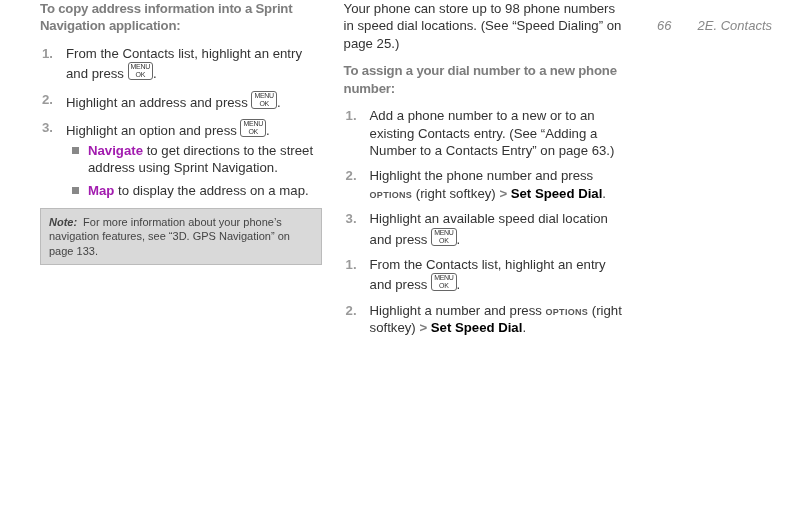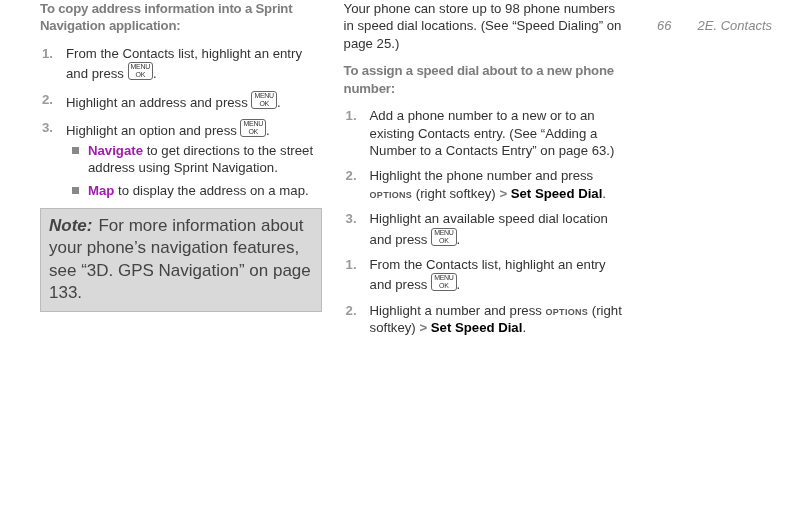--- a/index.html
+++ b/index.html
@@ -101,21 +101,21 @@
     text-align: center;
     min-width: 16px;
     letter-spacing: -0.3px;
   }
   .btn-key .kline { display:block; }
   .note-box {
     margin-top: 6px;
     border: 1px solid #bbb;
     background: #d9d9d9;
     padding: 6px 8px;
-    font-size: 17px;
+    font-size: 11px;
     color: #444;
     font-style: italic;
   }
   .note-box .note-label {
     font-style: italic;
     font-weight: 600;
     margin-right: 6px;
   }
   .note-box .note-text { font-style: normal; }
   .sc { font-variant: all-small-caps; letter-spacing: 0.3px; font-weight:700; color:#555;}
@@ -162,21 +162,21 @@
 
       <div class="note-box">
         <span class="note-label">Note:</span><span class="note-text">For more information about your phone’s navigation features, see “3D. GPS Navigation” on page 133.</span>
       </div>
     </div>
 
     <div class="col">
 
       <p class="body-p">Your phone can store up to 98 phone numbers in speed dial locations. (See “Speed Dialing” on page 25.)</p>
 
-      <p class="heading-instr">To assign a speed dial about to a new phone number:</p>
+      <p class="heading-instr">To assign a your dial number to a new phone number:</p>
 
       <ol class="steps">
         <li data-num="1">
           <span>Add a phone number to a new or to an existing Contacts entry. (See “Adding a Number to a Contacts Entry” on page 63.)</span>
         </li>
         <li data-num="2">
           <span>Highlight the phone number and press </span><span class="sc">OPTIONS</span><span> (right softkey) </span><span class="gt">&gt;</span><span class="boldgrey"> Set Speed Dial</span><span>.</span>
         </li>
         <li data-num="3">
           <span>Highlight an available speed dial location and press </span><span class="btn-key"><span class="kline">MENU</span><span class="kline">OK</span></span><span>.</span>

